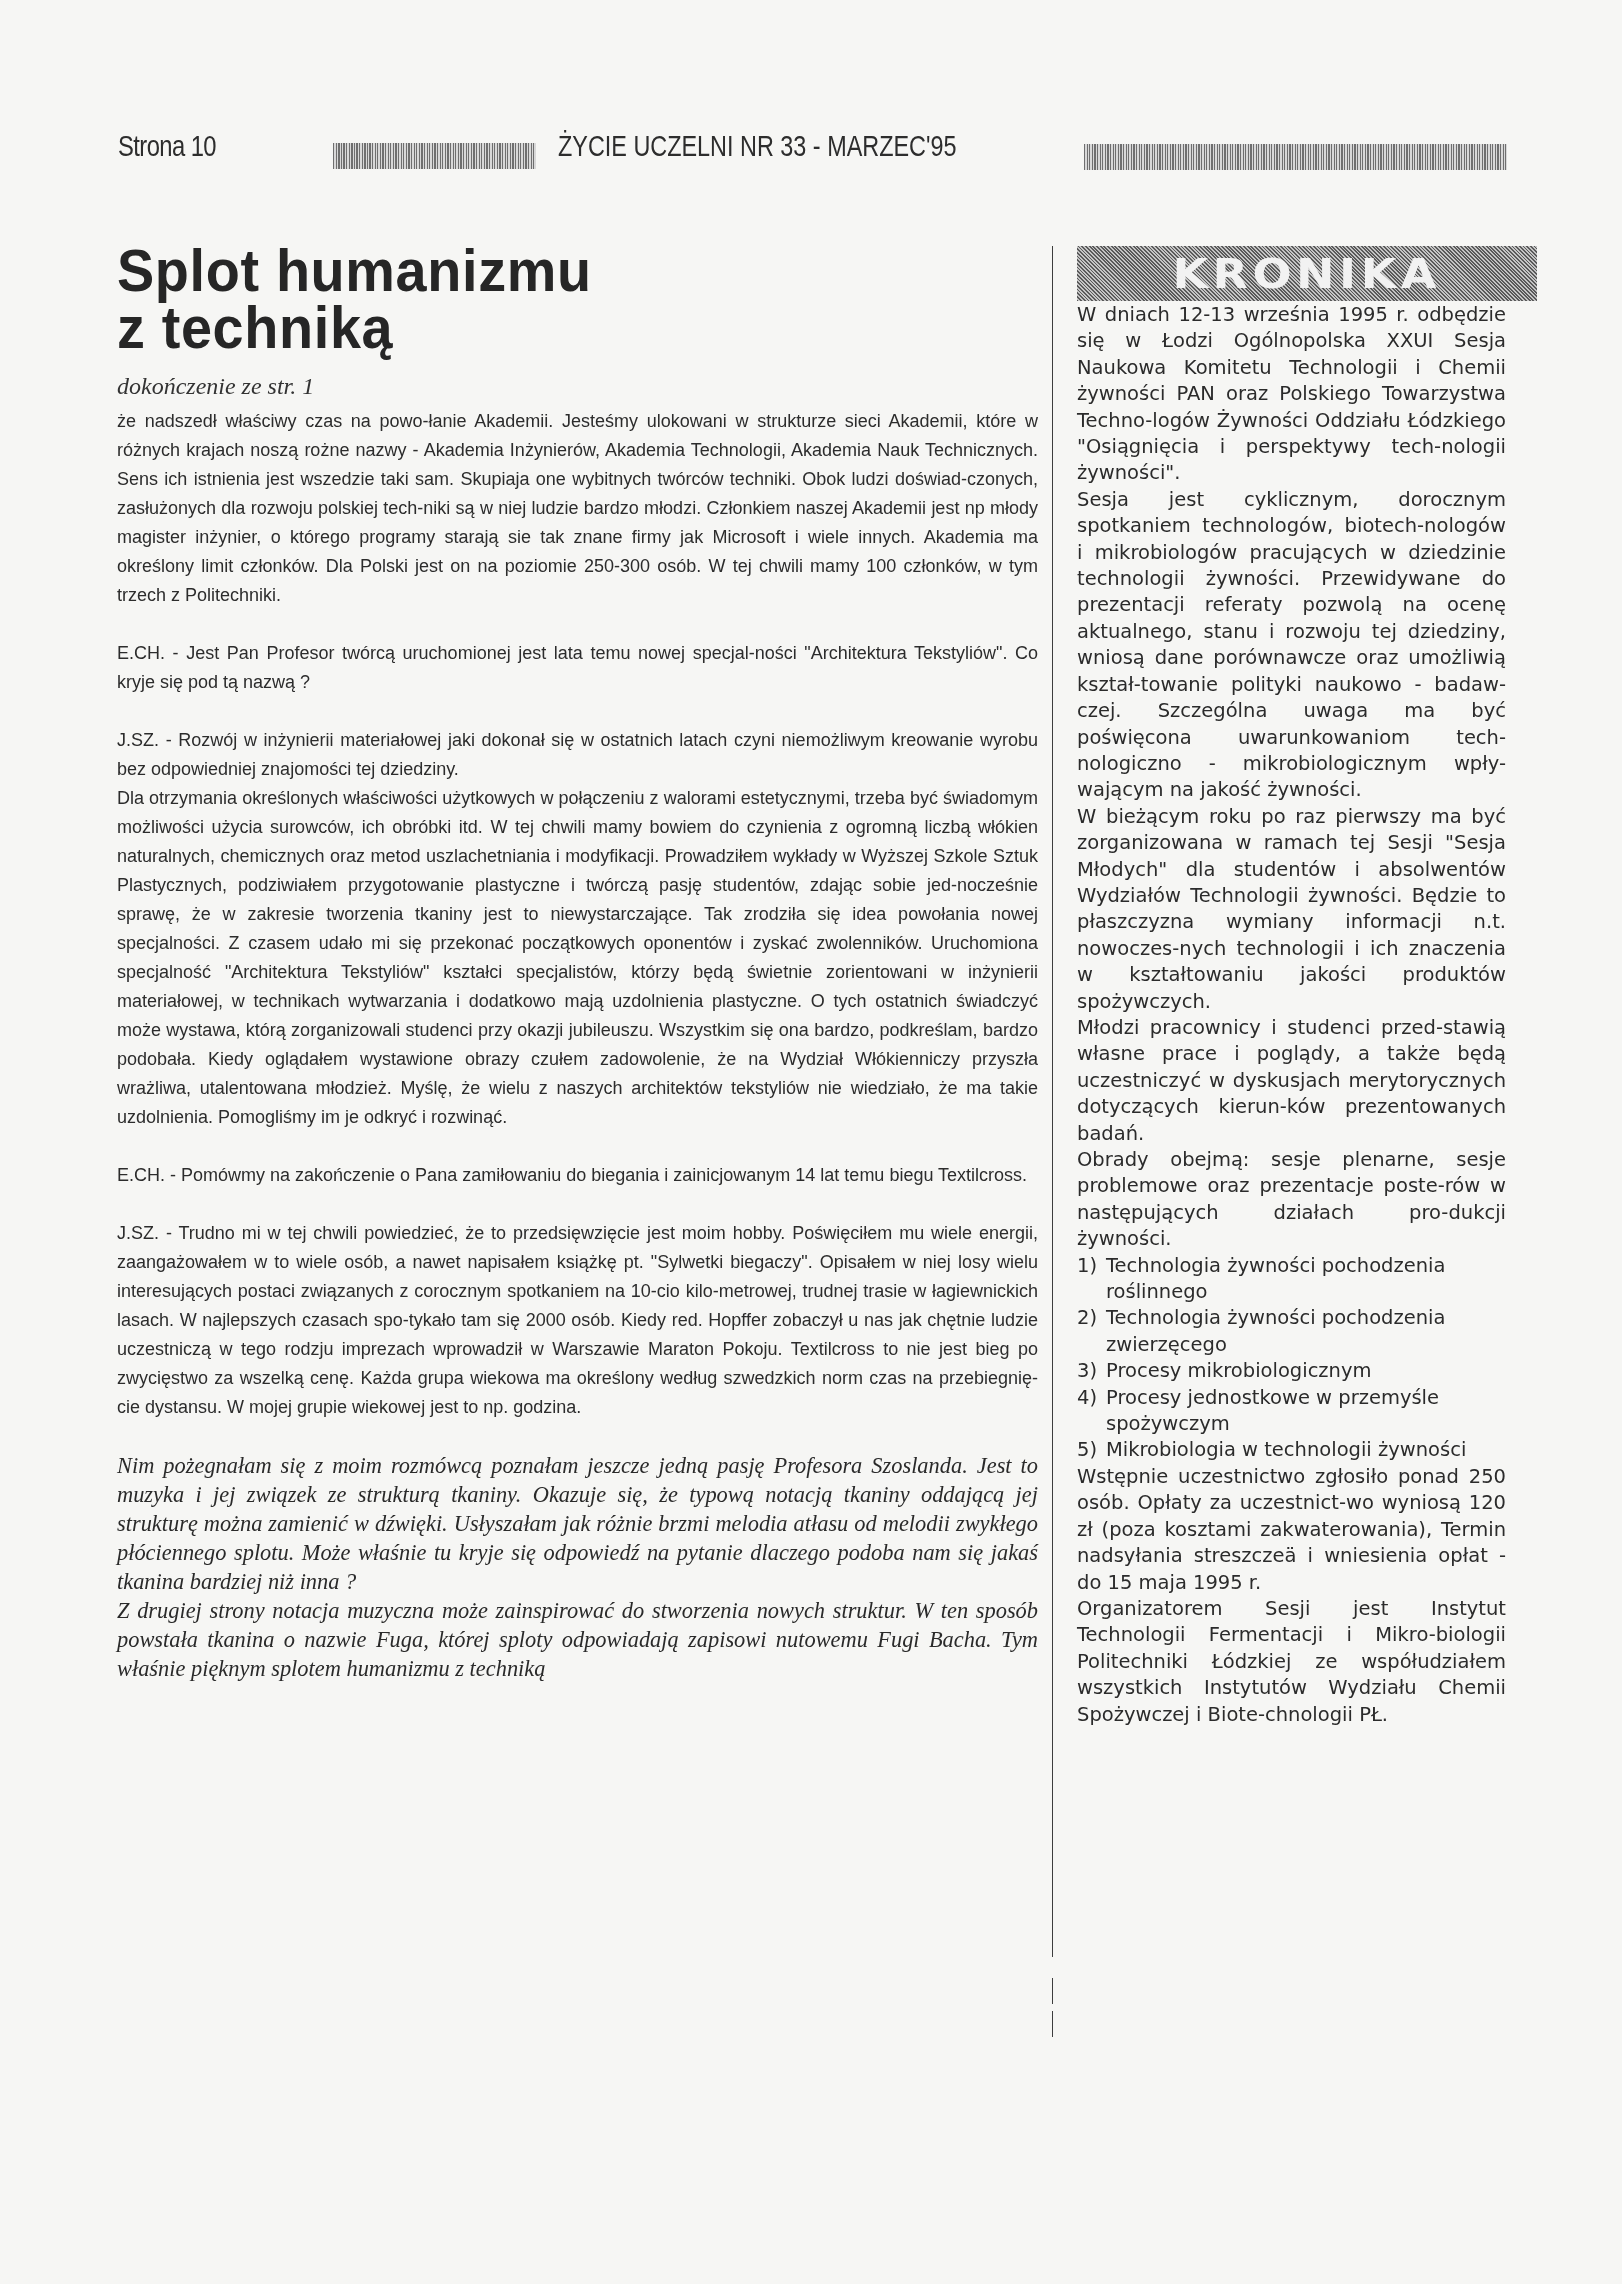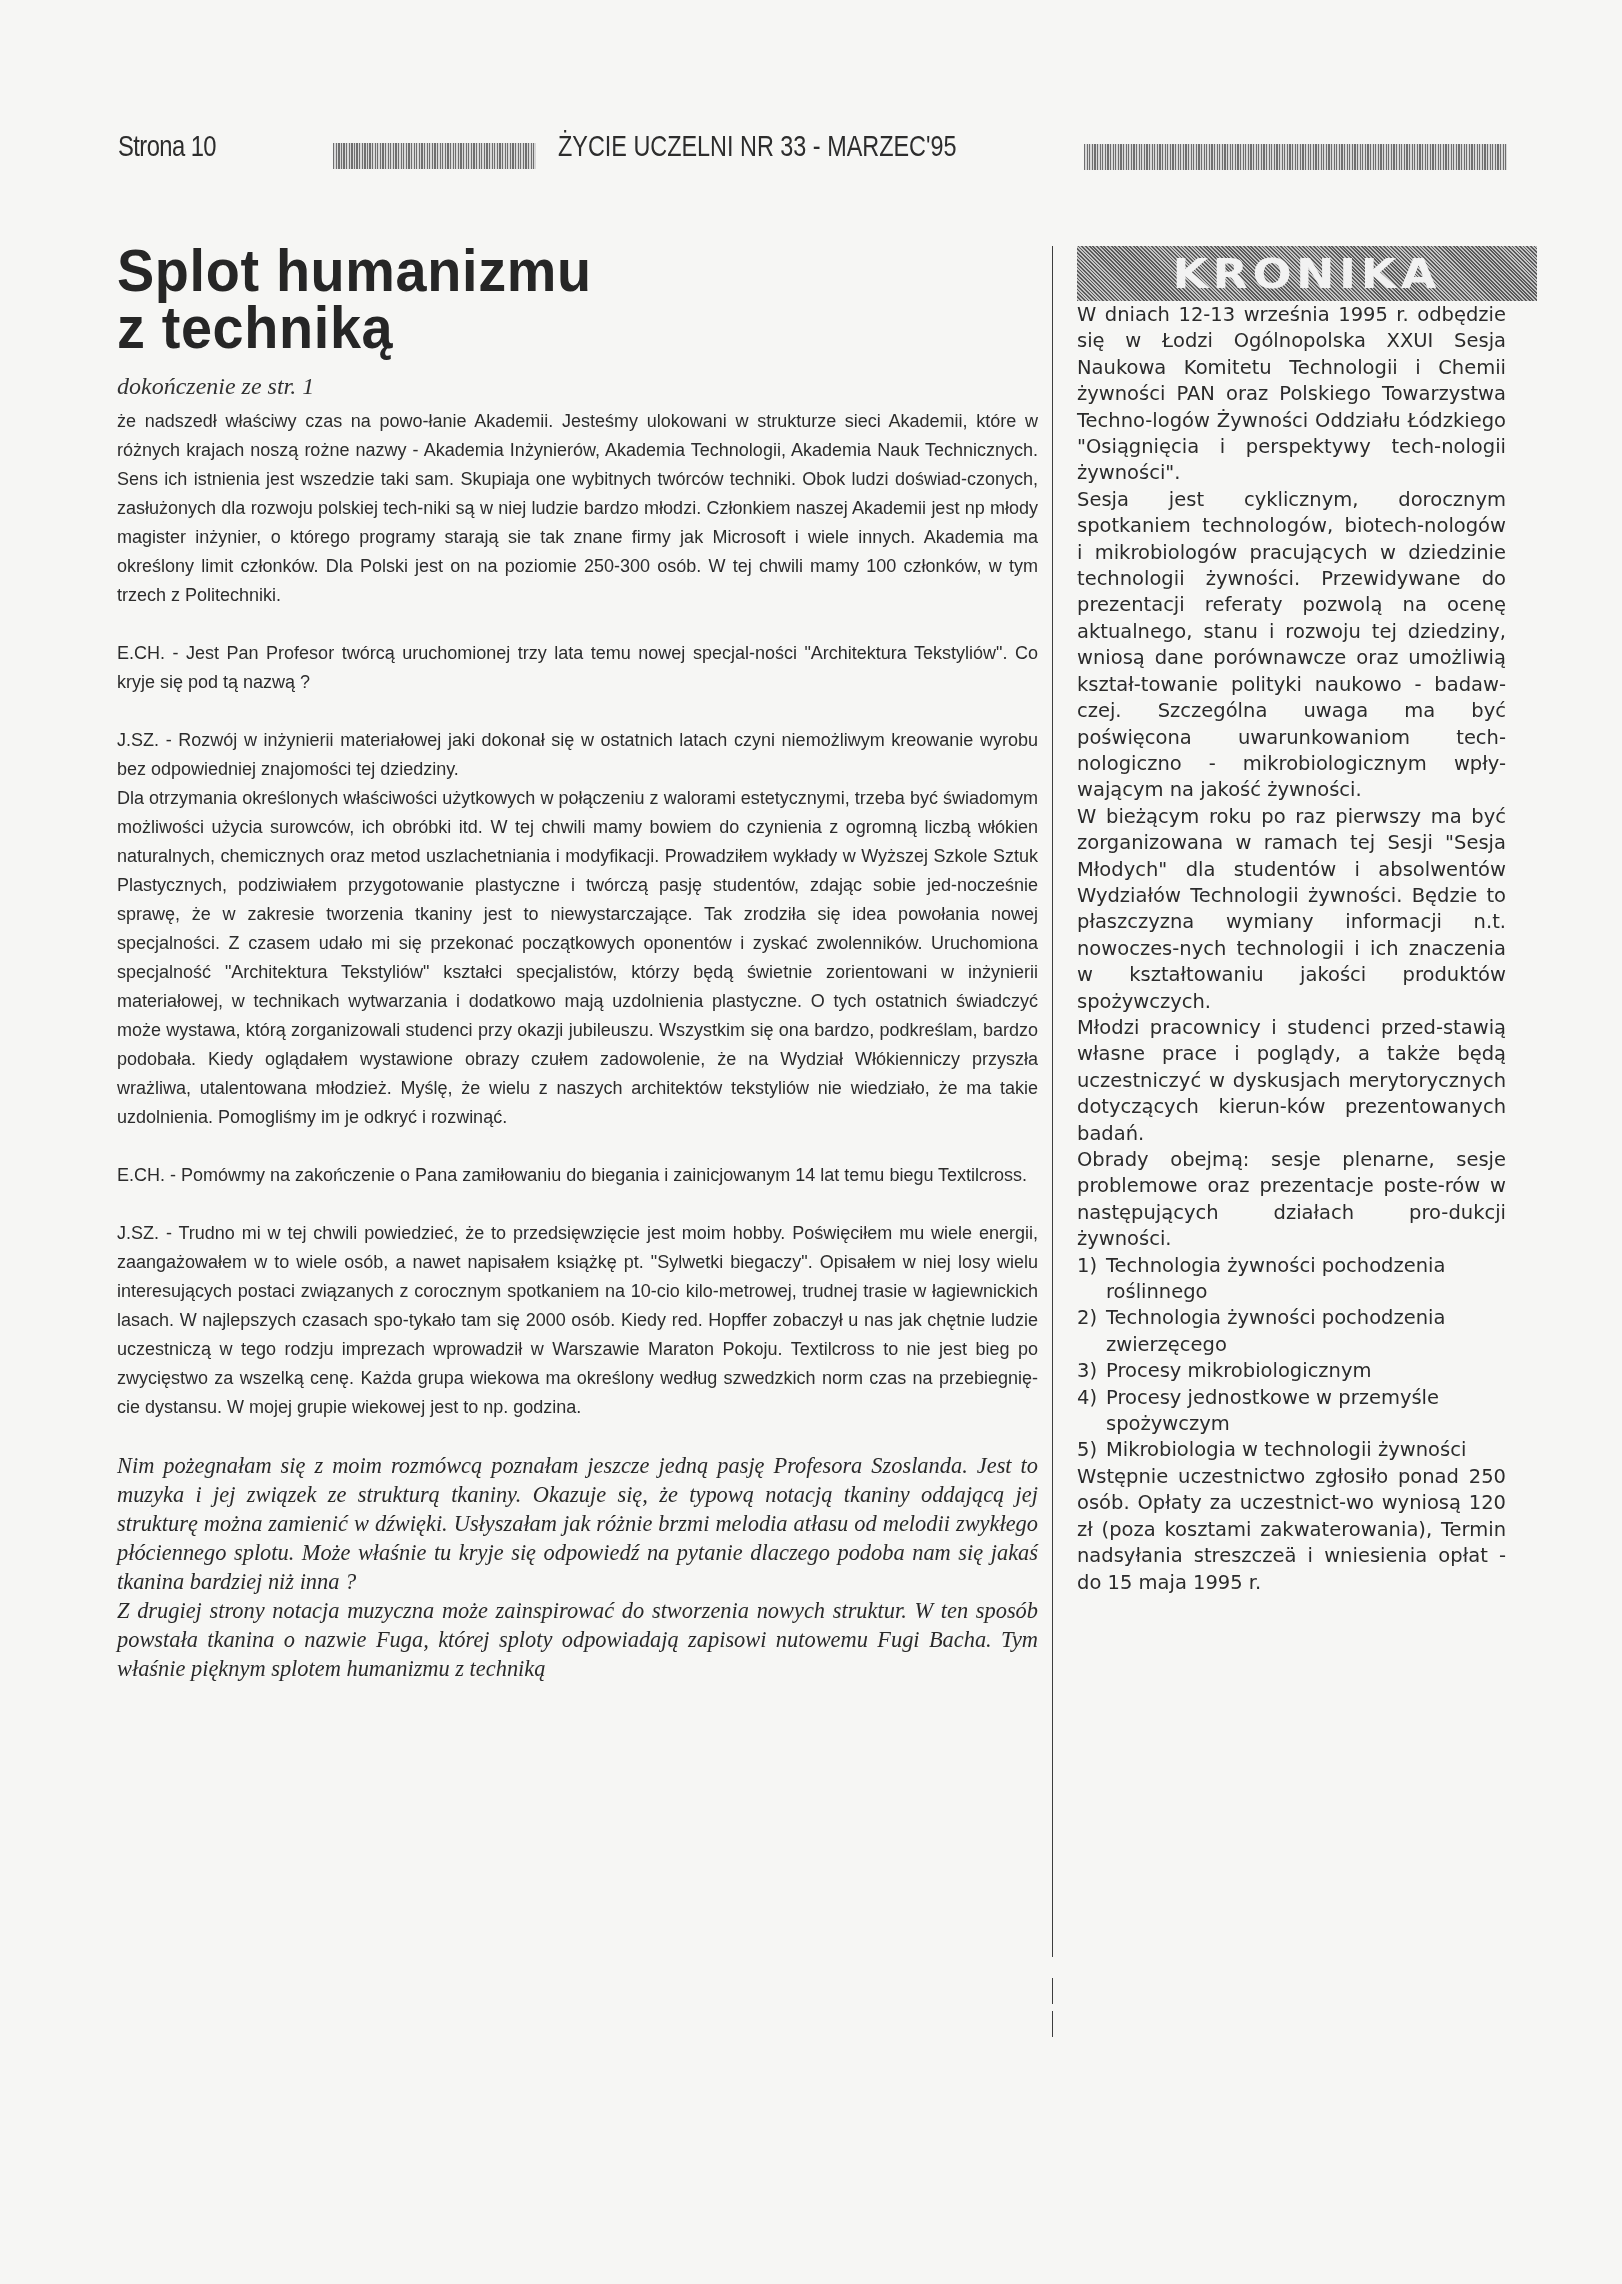--- a/index.html
+++ b/index.html
@@ -100,21 +100,21 @@
 
   <div class="left-col">
     <h1 class="title">
       <span>Splot humanizmu</span><br>
       <span>z techniką</span>
     </h1>
     <div class="subtitle">dokończenie ze str. 1</div>
 
     <div class="body">
       <p class="first">że nadszedł właściwy czas na powo-łanie Akademii. Jesteśmy ulokowani w strukturze sieci Akademii, które w różnych krajach noszą rożne nazwy - Akademia Inżynierów, Akademia Technologii, Akademia Nauk Technicznych. Sens ich istnienia jest wszedzie taki sam. Skupiaja one wybitnych twórców techniki. Obok ludzi doświad-czonych, zasłużonych dla rozwoju polskiej tech-niki są w niej ludzie bardzo młodzi. Członkiem naszej Akademii jest np młody magister inżynier, o którego programy starają sie tak znane firmy jak Microsoft i wiele innych. Akademia ma określony limit członków. Dla Polski jest on na poziomie 250-300 osób. W tej chwili mamy 100 członków, w tym trzech z Politechniki.</p>
-      <p class="gap">E.CH. - Jest Pan Profesor twórcą uruchomionej trzy lata temu nowej specjal-ności "Architektura Tekstyliów". Co kryje się pod tą nazwą ?</p>
+      <p class="gap">E.CH. - Jest Pan Profesor twórcą uruchomionej jest lata temu nowej specjal-ności "Architektura Tekstyliów". Co kryje się pod tą nazwą ?</p>
       <p class="gap">J.SZ. - Rozwój w inżynierii materiałowej jaki dokonał się w ostatnich latach czyni niemożliwym kreowanie wyrobu bez odpowiedniej znajomości tej dziedziny.</p>
       <p>Dla otrzymania określonych właściwości użytkowych w połączeniu z walorami estetycznymi, trzeba być świadomym możliwości użycia surowców, ich obróbki itd. W tej chwili mamy bowiem do czynienia z ogromną liczbą włókien naturalnych, chemicznych oraz metod uszlachetniania i modyfikacji. Prowadziłem wykłady w Wyższej Szkole Sztuk Plastycznych, podziwiałem przygotowanie plastyczne i twórczą pasję studentów, zdając sobie jed-nocześnie sprawę, że w zakresie tworzenia tkaniny jest to niewystarczające. Tak zrodziła się idea powołania nowej specjalności. Z czasem udało mi się przekonać początkowych oponentów i zyskać zwolenników. Uruchomiona specjalność "Architektura Tekstyliów" kształci specjalistów, którzy będą świetnie zorientowani w inżynierii materiałowej, w technikach wytwarzania i dodatkowo mają uzdolnienia plastyczne. O tych ostatnich świadczyć może wystawa, którą zorganizowali studenci przy okazji jubileuszu. Wszystkim się ona bardzo, podkreślam, bardzo podobała. Kiedy oglądałem wystawione obrazy czułem zadowolenie, że na Wydział Włókienniczy przyszła wrażliwa, utalentowana młodzież. Myślę, że wielu z naszych architektów tekstyliów nie wiedziało, że ma takie uzdolnienia. Pomogliśmy im je odkryć i rozwinąć.</p>
       <p class="gap">E.CH. - Pomówmy na zakończenie o Pana zamiłowaniu do biegania i zainicjowanym 14 lat temu biegu Textilcross.</p>
       <p class="gap">J.SZ. - Trudno mi w tej chwili powiedzieć, że to przedsięwzięcie jest moim hobby. Poświęciłem mu wiele energii, zaangażowałem w to wiele osób, a nawet napisałem książkę pt. "Sylwetki biegaczy". Opisałem w niej losy wielu interesujących postaci związanych z corocznym spotkaniem na 10-cio kilo-metrowej, trudnej trasie w łagiewnickich lasach. W najlepszych czasach spo-tykało tam się 2000 osób. Kiedy red. Hopffer zobaczył u nas jak chętnie ludzie uczestniczą w tego rodzju imprezach wprowadził w Warszawie Maraton Pokoju. Textilcross to nie jest bieg po zwycięstwo za wszelką cenę. Każda grupa wiekowa ma określony według szwedzkich norm czas na przebiegnię-cie dystansu. W mojej grupie wiekowej jest to np. godzina.</p>
     </div>
 
     <div class="italic">
       <p>Nim pożegnałam się z moim rozmówcą poznałam jeszcze jedną pasję Profesora Szoslanda. Jest to muzyka i jej związek ze strukturą tkaniny. Okazuje się, że typową notacją tkaniny oddającą jej strukturę można zamienić w dźwięki. Usłyszałam jak różnie brzmi melodia atłasu od melodii zwykłego płóciennego splotu. Może właśnie tu kryje się odpowiedź na pytanie dlaczego podoba nam się jakaś tkanina bardziej niż inna ?</p>
       <p>Z drugiej strony notacja muzyczna może zainspirować do stworzenia nowych struktur. W ten sposób powstała tkanina o nazwie Fuga, której sploty odpowiadają zapisowi nutowemu Fugi Bacha. Tym właśnie pięknym splotem humanizmu z techniką</p>
     </div>
@@ -150,17 +150,18 @@
         <li>
             <span class="num">4)</span>
             <span class="txt">Procesy jednostkowe w przemyśle spożywczym</span>
           </li>
         <li>
             <span class="num">5)</span>
             <span class="txt">Mikrobiologia w technologii żywności</span>
           </li>
       </ul>
       <p>Wstępnie uczestnictwo zgłosiło ponad 250 osób. Opłaty za uczestnict-wo wyniosą 120 zł (poza kosztami zakwaterowania), Termin nadsyłania streszczeä i wniesienia opłat - do 15 maja 1995 r.</p>
+      <p>Organizatorem Sesji jest Instytut Technologii Fermentacji i Mikro-biologii Politechniki Łódzkiej ze współudziałem wszystkich Instytutów Wydziału Chemii Spożywczej i Biote-chnologii PŁ.</p>
     </div>
   </div>
 
 </div>
 
 
 </body></html>

